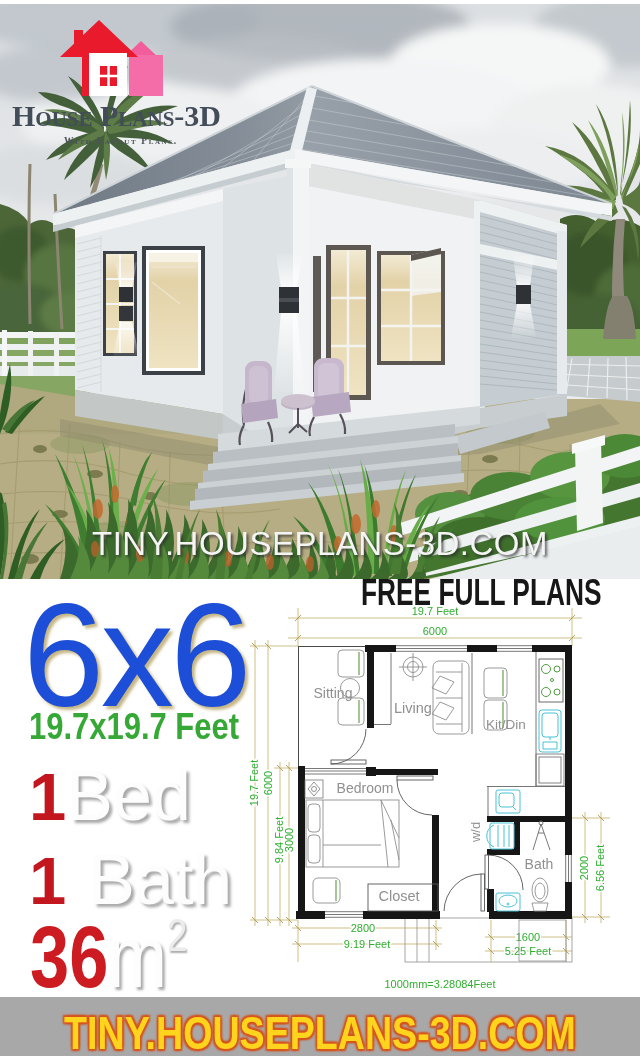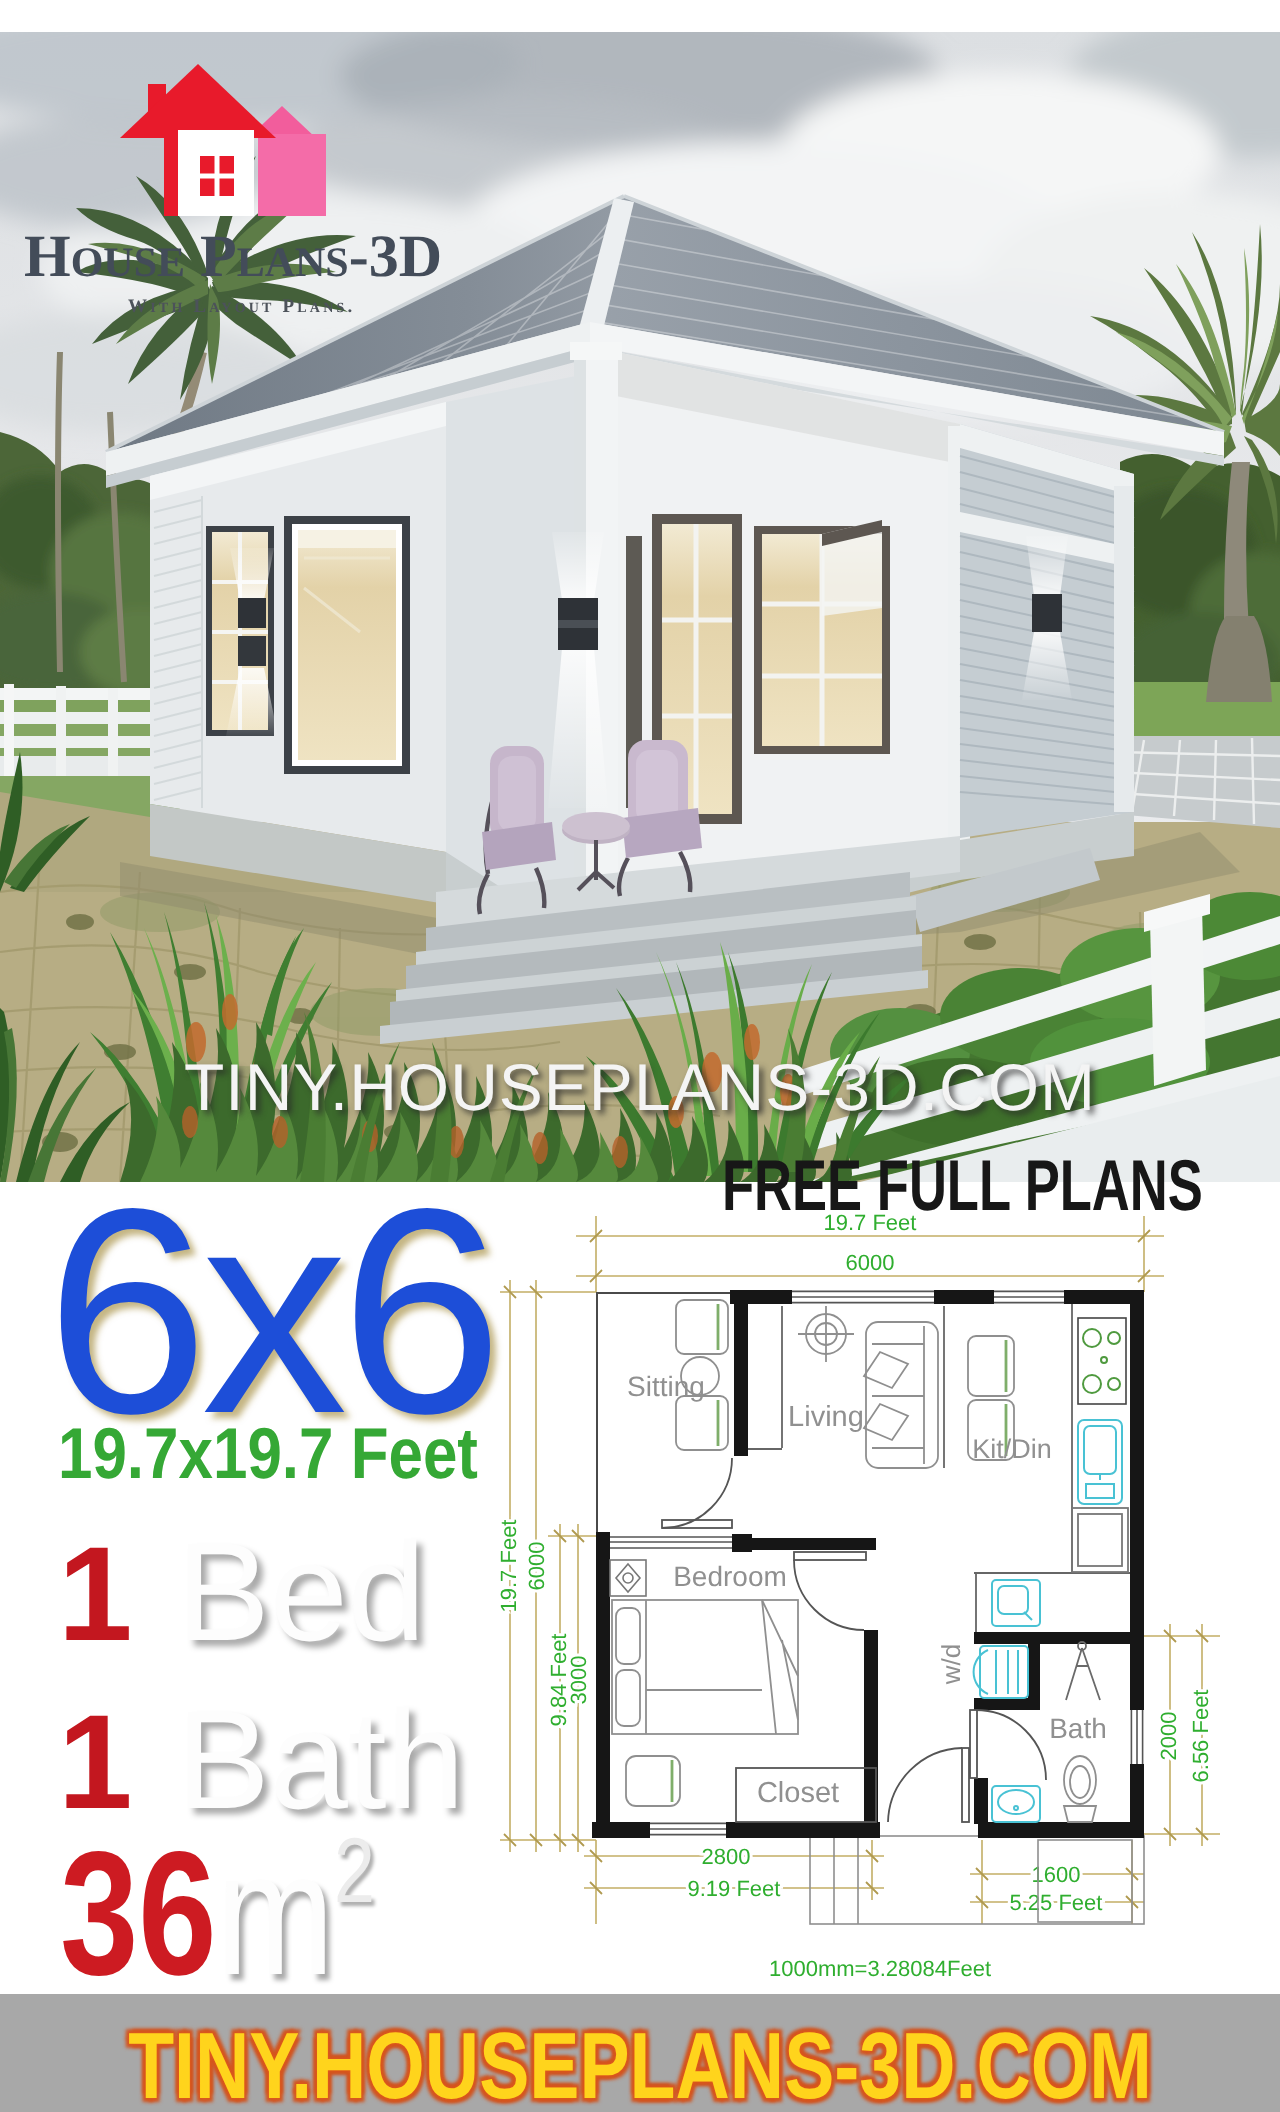--- a/index.html
+++ b/index.html
@@ -3,21 +3,21 @@
 <meta charset="utf-8">
 <style>
   html,body{margin:0;padding:0;}
   body{width:640px;height:1056px;position:relative;overflow:hidden;background:#fff;
        font-family:"Liberation Sans",sans-serif;}
   .abs{position:absolute;}
 </style>
 </head>
 <body>
 
-<div class="abs" style="left:0;top:16px;width:572px;height:575px;">
+<div class="abs" style="left:0;top:4px;width:572px;height:575px;">
 <svg width="640" height="575" viewBox="0 0 640 575" xmlns="http://www.w3.org/2000/svg">
   <defs>
     <linearGradient id="skyg" x1="0" y1="0" x2="0" y2="1">
       <stop offset="0" stop-color="#dcdfe2"></stop>
       <stop offset="0.5" stop-color="#e9eaec"></stop>
       <stop offset="1" stop-color="#eceef0"></stop>
     </linearGradient>
     <linearGradient id="glassw" x1="0" y1="0" x2="0" y2="1">
       <stop offset="0" stop-color="#f2ead3"></stop>
       <stop offset="0.25" stop-color="#e3d2a8"></stop>
@@ -442,21 +442,21 @@
 <div class="abs" style="left:361px;top:572px;white-space:nowrap;transform:scaleX(0.73);transform-origin:0 0;
      font-size:36px;font-weight:bold;color:#171717;">FREE FULL PLANS</div>
 
 <div class="abs" style="left:23px;top:572px;font-size:146px;color:#1d4ed8;
      letter-spacing:-3.5px;text-shadow:3px 3px 3px rgba(140,110,10,0.5);">6x6</div>
 
 <div class="abs" style="left:29px;top:706px;white-space:nowrap;transform:scaleX(0.86);transform-origin:0 0;
      font-size:36px;font-weight:bold;color:#35a835;">19.7x19.7 Feet</div>
 
 <div class="abs" style="left:29px;top:756px;font-size:70px;white-space:nowrap;">
-  <span style="color:#c3171f;font-weight:bold;font-size:67px;">1</span><span style="color:#fdfdfd;text-shadow:3px 3px 3px #a8a8a8;margin-left:22px;">Bed</span></div>
+  <span style="color:#c3171f;font-weight:bold;font-size:67px;">1</span><span style="color:#fdfdfd;text-shadow:3px 3px 3px #a8a8a8;">Bed</span></div>
 
 <div class="abs" style="left:29px;top:840px;font-size:70px;white-space:nowrap;">
   <span style="color:#c3171f;font-weight:bold;font-size:67px;">1</span><span style="color:#fdfdfd;text-shadow:3px 3px 3px #a8a8a8;margin-left:22px;">Bath</span></div>
 
 <div class="abs" style="left:30px;top:906px;font-size:88px;white-space:nowrap;transform:scaleX(0.8);transform-origin:0 0;">
   <span style="color:#cd1b22;font-weight:bold;">36</span><span style="color:#fdfdfd;text-shadow:3px 3px 3px #a8a8a8;">m</span><span style="color:#ececec;font-size:46px;vertical-align:36px;text-shadow:2px 2px 2px #adadad;">2</span></div>
 
 <div class="abs" style="left:238px;top:595px;width:390px;height:402px;">
 <svg width="390" height="402" viewBox="250 595 390 402" xmlns="http://www.w3.org/2000/svg">
   <g stroke="#c3ae66" stroke-width="0.8" fill="none">

